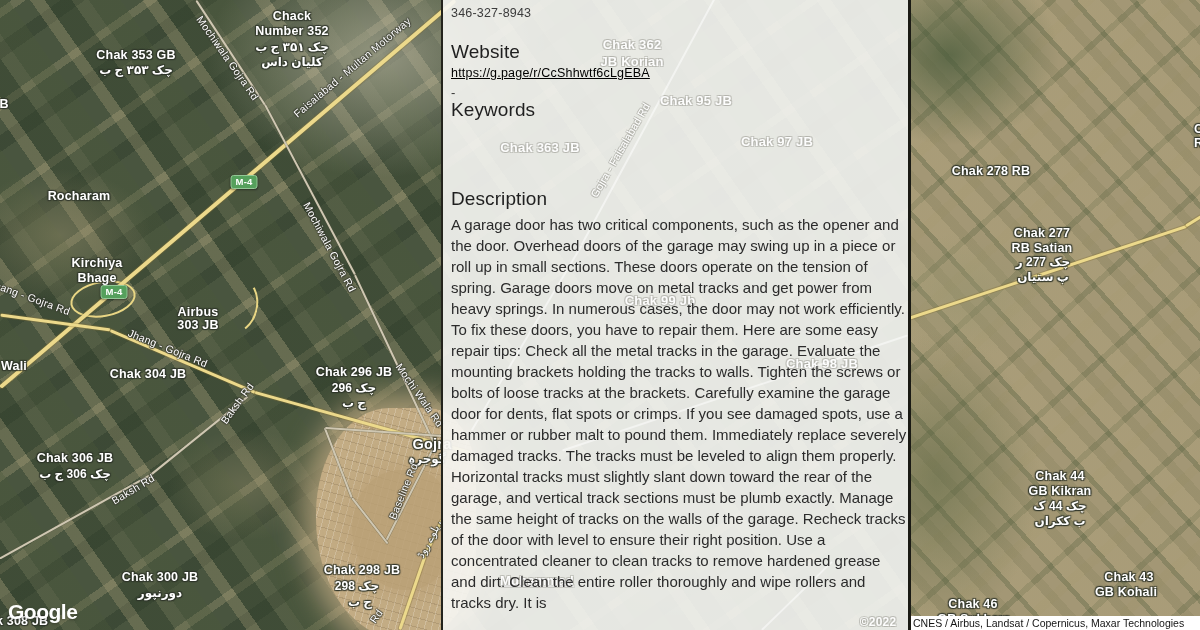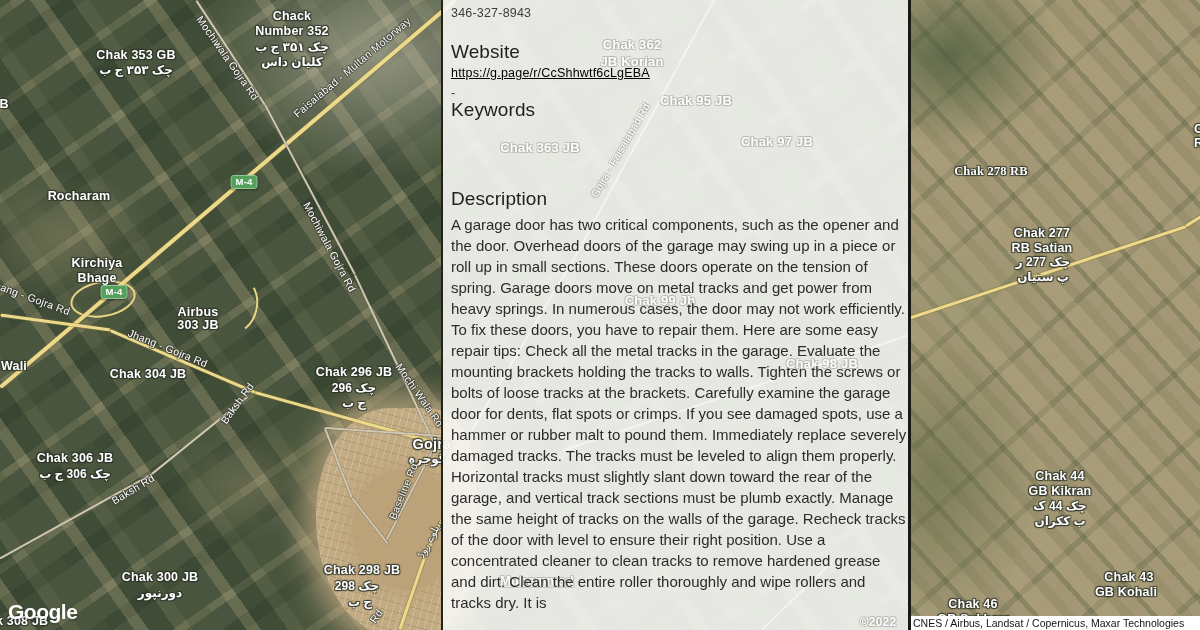--- a/index.html
+++ b/index.html
@@ -212,21 +212,21 @@
     <div id="description-text" class="p-abs">A garage door has two critical components, such as the opener and the door. Overhead doors of the garage may swing up in a piece or roll up in small sections. These doors operate on the tension of spring. Garage doors move on metal tracks and get power from heavy springs. In numerous cases, the door may not work efficiently. To fix these doors, you have to repair them. Here are some easy repair tips: Check all the metal tracks in the garage. Evaluate the mounting brackets holding the tracks to walls. Tighten the screws or bolts of loose tracks at the brackets. Carefully examine the garage door for dents, flat spots or crimps. If you see damaged spots, use a hammer or rubber malt to pound them. Immediately replace severely damaged tracks. The tracks must be leveled to align them properly. Horizontal tracks must slightly slant down toward the rear of the garage, and vertical track sections must be plumb exactly. Manage the same height of tracks on the walls of the garage. Recheck tracks of the door with level to ensure their right position. Use a concentrated cleaner to clean tracks to remove hardened grease and dirt. Clean the entire roller thoroughly and wipe rollers and tracks dry. It is</div>
   </div>
 </div>
 
 <div id="map-right">
   <div id="roads-right">
       <div class="rd yellow" style="width: 292.828px; height: 3px; left: -10.4138px; top: 270.5px; transform: rotate(-18.3112deg);"></div>
       <div class="rd yellow" style="width: 24.6982px; height: 3px; left: 273.151px; top: 218px; transform: rotate(-31.7595deg);"></div>
     </div>
   <div id="map-right-labels">
-      <div class="ml " style="left: 80px; top: 171px; transform: translate(-50%, -50%); font-family: Liberation Serif, serif;">Chak 278 RB</div>
+      <div class="ml " style="left: 80px; top: 171px; transform: translate(-50%, -50%);">Chak 278 RB</div>
       <div class="ml " style="left: 131px; top: 233px; transform: translate(-50%, -50%);">Chak 277</div>
       <div class="ml " style="left: 131px; top: 248px; transform: translate(-50%, -50%);">RB Satian</div>
       <div class="ml urdu" style="left: 132px; top: 262px; transform: translate(-50%, -50%);">چک 277 ر</div>
       <div class="ml urdu" style="left: 132px; top: 277px; transform: translate(-50%, -50%);">پ ستیاں</div>
       <div class="ml edge" style="left: 283px; top: 129px; transform: translate(0px, -50%);">Chak</div>
       <div class="ml edge" style="left: 283px; top: 143px; transform: translate(0px, -50%);">RB</div>
       <div class="ml " style="left: 149px; top: 476px; transform: translate(-50%, -50%);">Chak 44</div>
       <div class="ml " style="left: 149px; top: 491px; transform: translate(-50%, -50%);">GB Kikran</div>
       <div class="ml urdu" style="left: 149px; top: 506px; transform: translate(-50%, -50%);">چک 44 ک</div>
       <div class="ml urdu" style="left: 149px; top: 521px; transform: translate(-50%, -50%);">ب ککراں</div>

